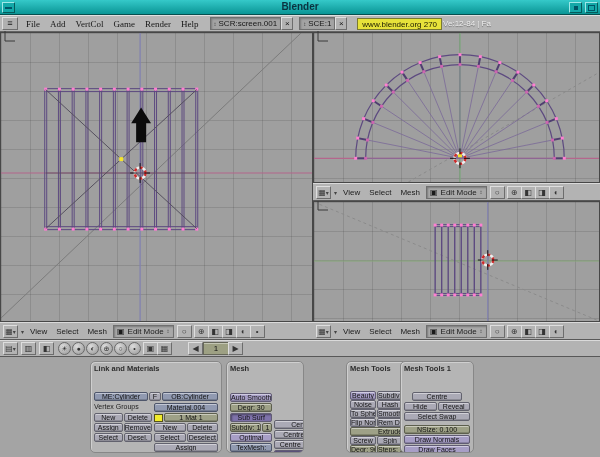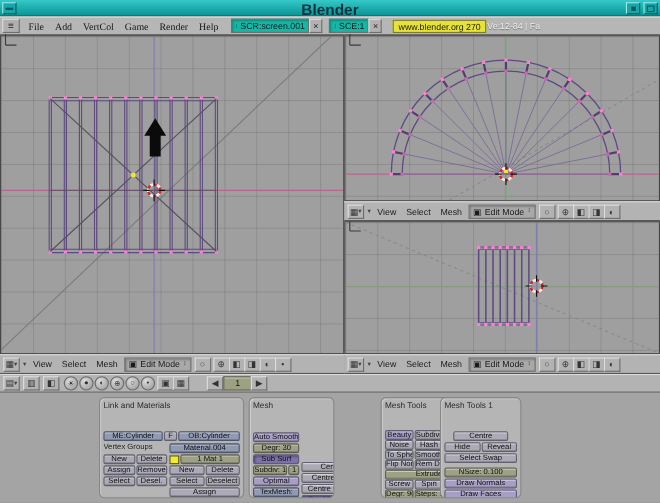--- a/index.html
+++ b/index.html
@@ -3,37 +3,37 @@
 <meta charset="utf-8">
 <style>
   *{margin:0;padding:0;box-sizing:border-box;}
   html,body{width:600px;height:457px;overflow:hidden;}
   body{font-family:"Liberation Sans","DejaVu Sans",sans-serif;background:#8c8c8c;position:relative;}
   #app{position:absolute;left:0;top:0;width:600px;height:457px;background:#9e9e9e;}
 
   
   .titlebar{position:absolute;left:0;top:0;width:600px;height:15px;
     background:linear-gradient(#35c9c9,#0a9595);border-bottom:1px solid #064e4e;}
-  .tb-title{position:absolute;left:0;right:0;top:1px;text-align:center;font-size:14px;
+  .tb-title{position:absolute;left:0;right:0;top:1px;text-align:center;font-size:10px;
     font-weight:bold;color:#0a3240;}
   .tb-box{position:absolute;top:2px;width:13px;height:11px;background:#14a8a8;
     border:1px solid;border-color:#9fe8e8 #045b5b #045b5b #9fe8e8;font-size:8px;
     color:#063; text-align:center;line-height:9px;}
   .tb-inner-bar{position:absolute;left:2px;top:4px;width:7px;height:2px;background:#056;}
   .tb-inner-dot{position:absolute;left:4px;top:3px;width:4px;height:4px;background:#056;}
   .tb-inner-sq{position:absolute;left:2px;top:2px;width:7px;height:6px;border:1px solid #056;}
 
   
   .menubar{position:absolute;left:0;top:15px;width:600px;height:17px;background:#b6b6b6;
     border-top:1px solid #e0e0e0;border-bottom:1px solid #636363;display:flex;align-items:center;
     font-size:9px;color:#161616;padding:0 2px;white-space:nowrap;}
   .mb-iconbtn{width:16px;height:13px;background:#b0b0b0;border:1px solid;
     border-color:#dedede #6d6d6d #6d6d6d #dedede;text-align:center;line-height:11px;font-size:9px;margin-right:3px;}
   .menu-item{padding:0 5px;font-family:Liberation Serif, serif;}
-  .sel{display:flex;align-items:center;height:13px;background:#14b8a6;border:1px solid #6f6f6f;
+  .sel{display:flex;align-items:center;height:13px;background:#a3a3a3;border:1px solid #6f6f6f;
     box-shadow:inset 1px 1px 2px rgba(0,0,0,.25);font-size:8px;padding:0 3px;gap:2px;margin-left:6px;}
   .sel-x{width:12px;height:13px;background:#b2b2b2;border:1px solid;
     border-color:#dedede #6d6d6d #6d6d6d #dedede;text-align:center;line-height:11px;font-size:8px;}
   .urlbox{margin-left:10px;background:#e7e23a;color:#1c1c00;font-size:8px;height:12px;
     line-height:11px;padding:0 4px;border:1px solid #7a7a30;}
   .stats{color:#efefef;font-size:8px;margin-left:1px;text-shadow:0 1px 1px rgba(0,0,0,.4);}
 
   
   .viewport{position:absolute;background-color:#9f9f9f;border:1px solid #474747;
     background-image:
@@ -63,21 +63,21 @@
     justify-content:center;color:#333;margin-left:1px;}
   .framefield{height:13px;background:#9da083;border:1px solid #66675a;
     box-shadow:inset 0 1px 0 rgba(255,255,255,.4);font-size:8px;display:inline-flex;
     align-items:center;justify-content:center;min-width:26px;color:#111;}
 
   
   #bw-body{position:absolute;left:0;top:357px;width:600px;height:100px;background:#a4a4a4;}
   .panel{position:absolute;top:4px;height:92px;background:#b5b5b5;border:1px solid #878787;
     border-radius:5px;padding:2px 3px;overflow:hidden;
     box-shadow:inset 1px 1px 0 rgba(255,255,255,.35);}
-  .ptitle{height:27px;font-size:7.5px;font-weight:normal;color:#2c2c2c;white-space:nowrap;overflow:hidden;}
+  .ptitle{height:27px;font-size:7.5px;font-weight:bold;color:#2c2c2c;white-space:nowrap;overflow:hidden;}
   .prow{display:flex;gap:1px;margin-top:1px;}
   .tight .prow{margin-top:0;}
   .b{flex:1;height:9px;line-height:8px;font-size:7px;text-align:center;border:1px solid #615c74;
     background:#a79ec6;color:#121212;overflow:hidden;white-space:nowrap;border-radius:2px;
     box-shadow:inset 0 1px 0 rgba(255,255,255,.45), inset 0 -1px 0 rgba(0,0,0,.18);}
   .b.num{background:#9ea187;border-color:#5d5f4e;}
   .b.act{background:#abaab6;border-color:#62626e;}
   .b.txt{background:#919ab1;border-color:#4e566b;}
   .b.on{background:#7f73ab;box-shadow:inset 1px 1px 2px rgba(0,0,0,.4);}
   .b.lbl{background:none;border:none;box-shadow:none;text-align:left;font-size:7px;color:#222;}

